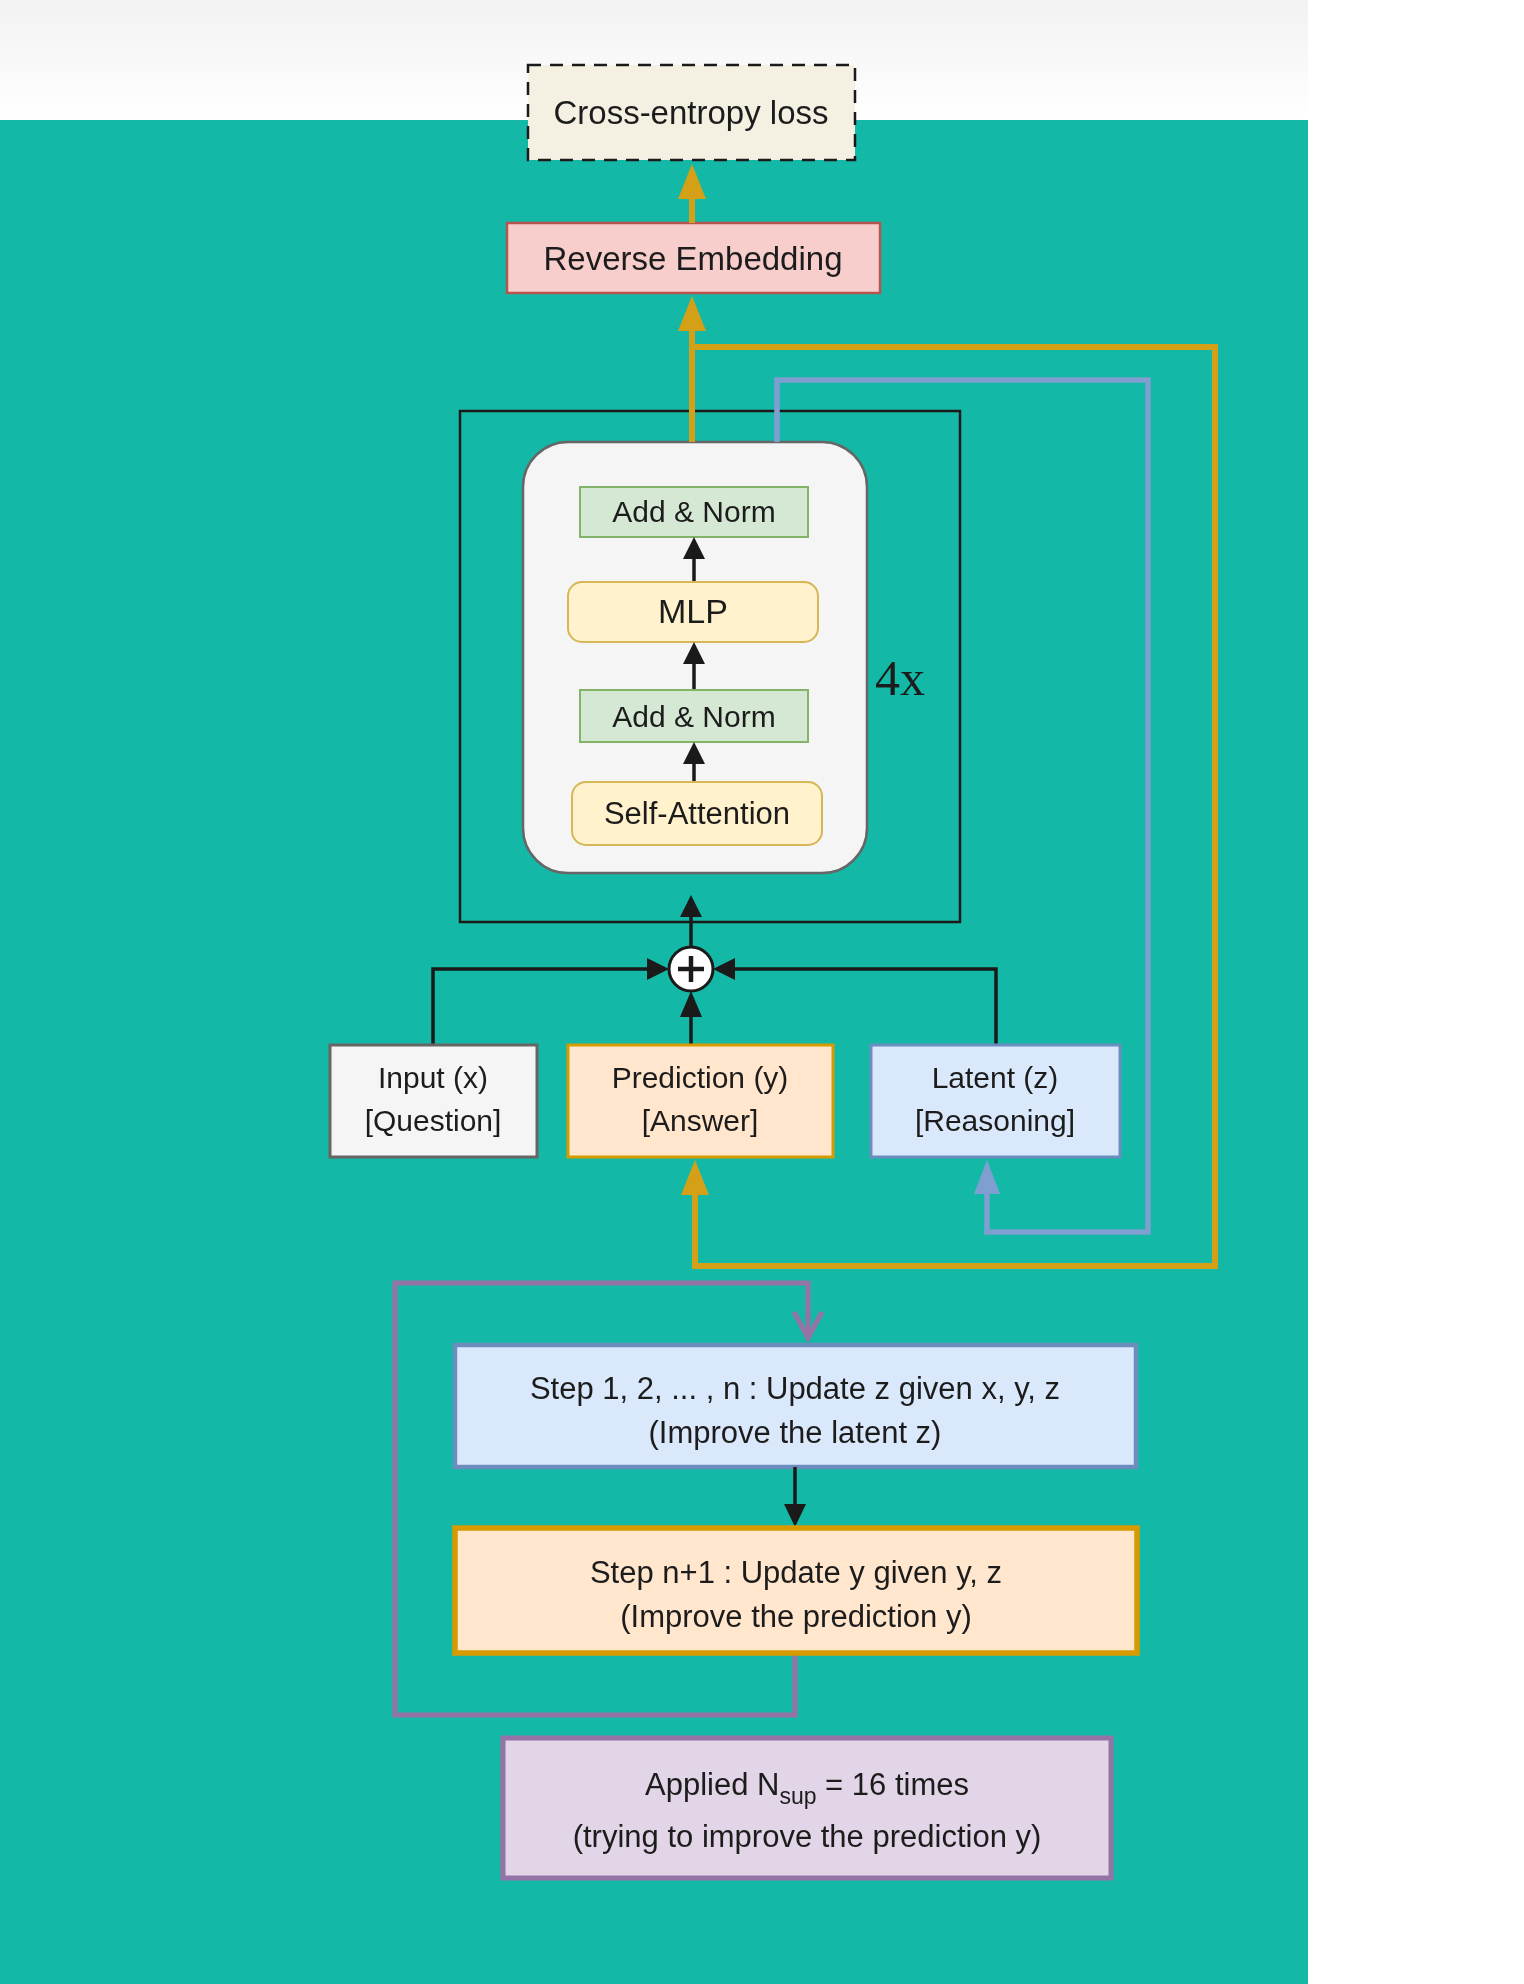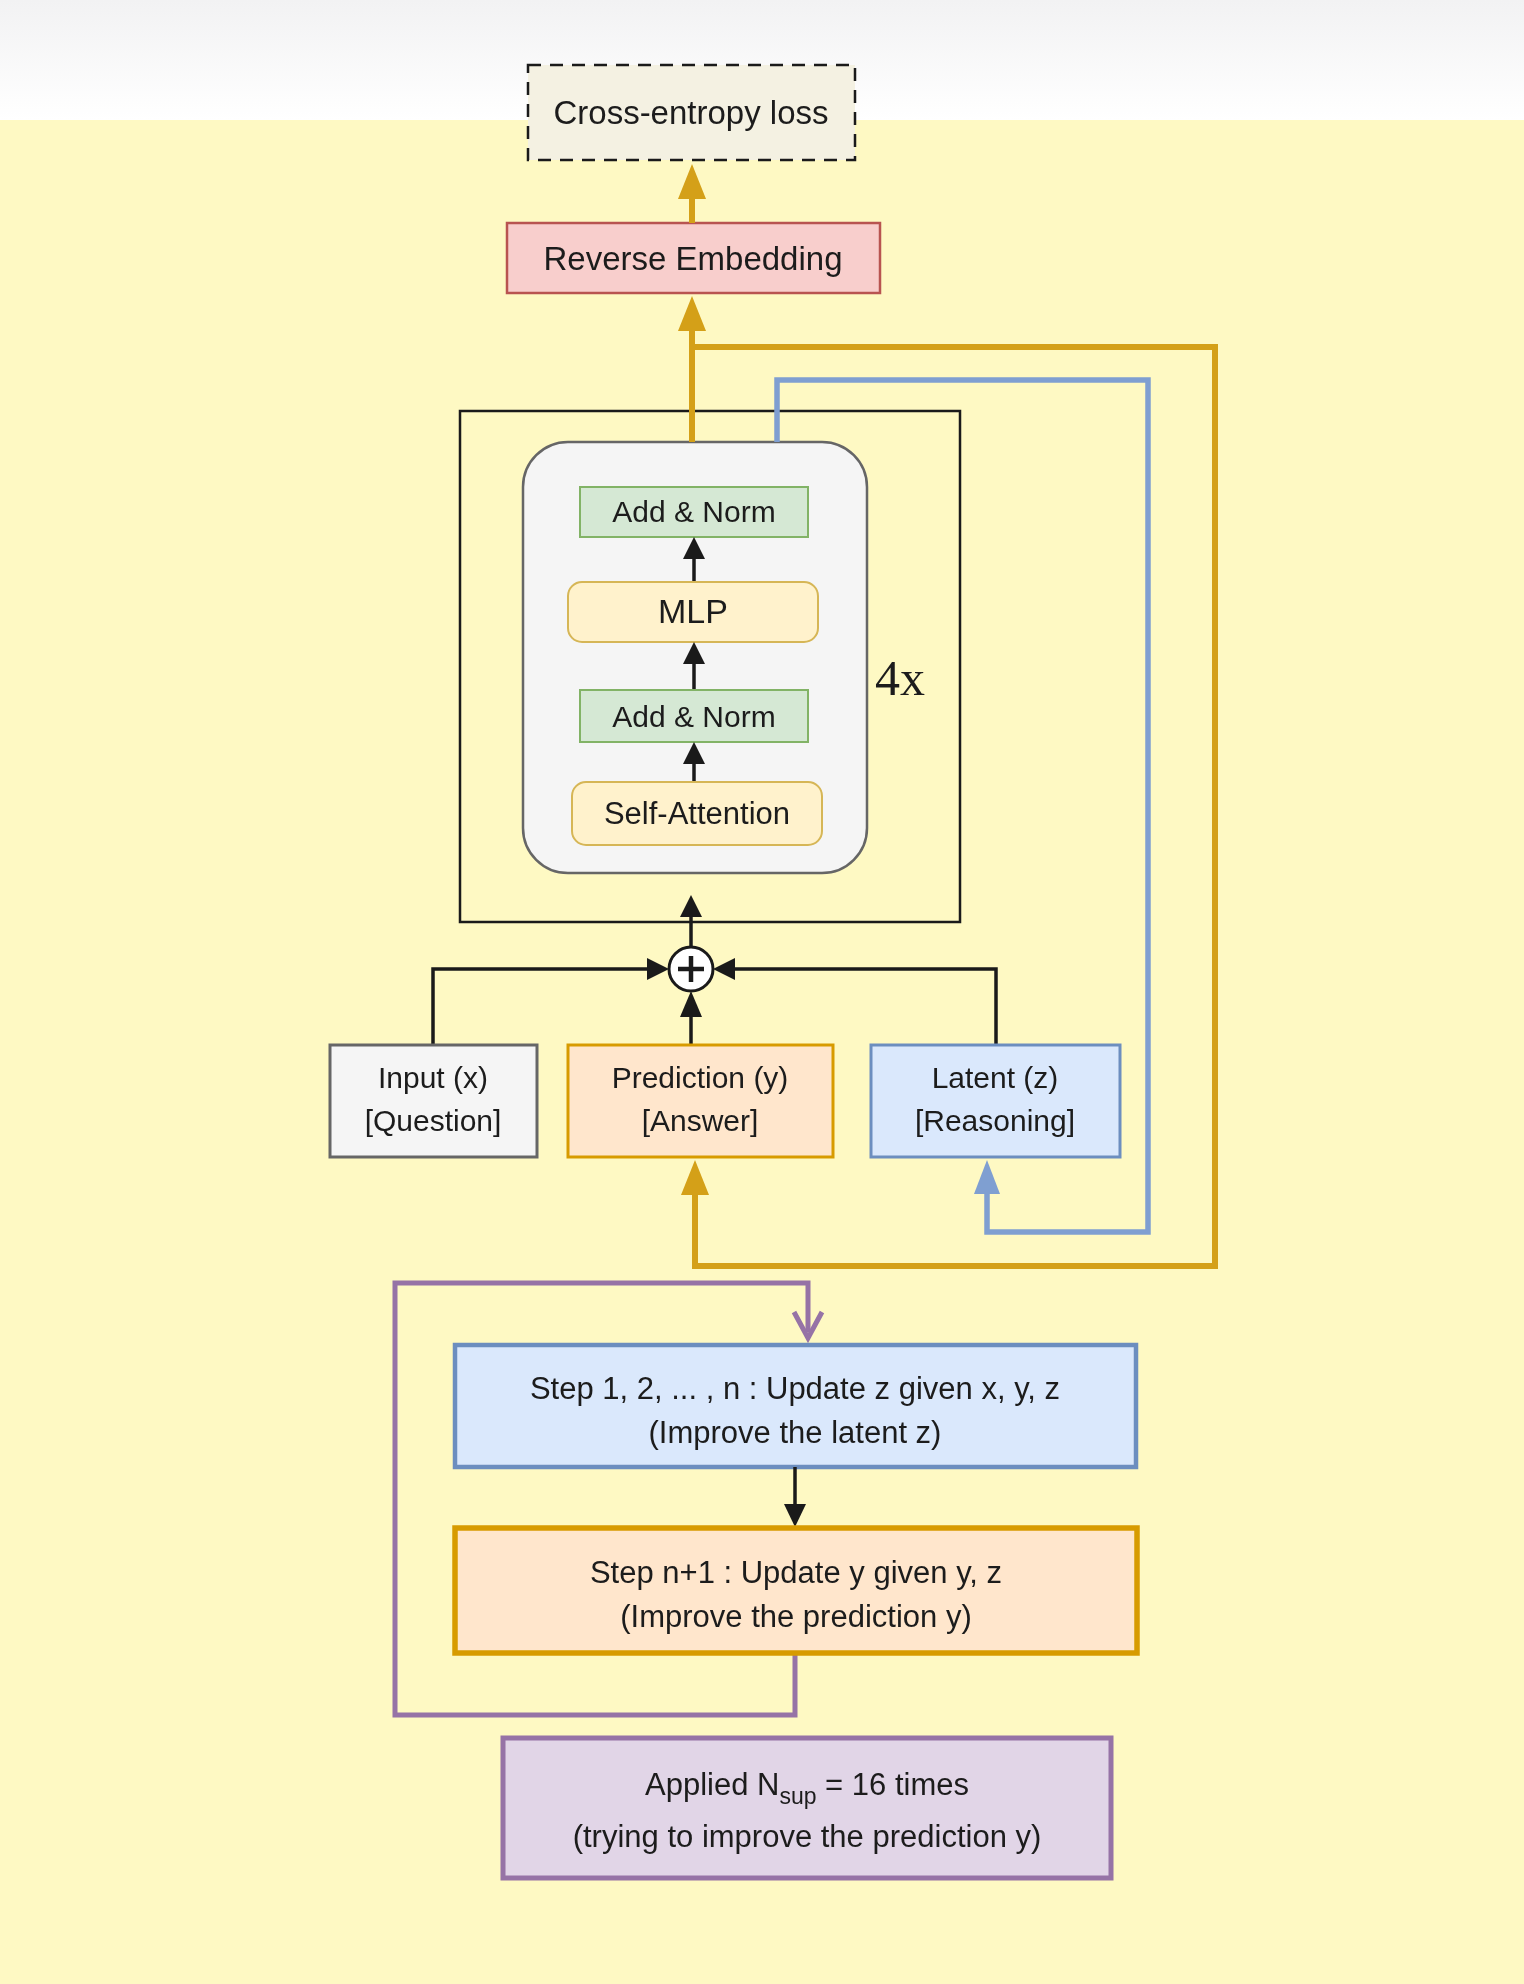--- a/index.html
+++ b/index.html
@@ -1,16 +1,16 @@
 <!DOCTYPE html>
 <html><head>
 <meta charset="utf-8">
 <style>
   html,body{margin:0;padding:0;background:#ffffff;}
-  .page{width:1524px;height:1984px;position:relative;background:#fef9c3;overflow:hidden;text-decoration:underline;}
+  .page{width:1308px;height:1984px;position:relative;background:#14b8a6;overflow:hidden;text-decoration:underline;}
   svg{display:block;}
   text{font-family:"Liberation Sans","DejaVu Sans",sans-serif;fill:#1c1c1c;}
   .t33{font-size:33px;text-anchor:middle;}
   .t31{font-size:31px;text-anchor:middle;}
   .t30{font-size:30px;text-anchor:middle;}
   .t34{font-size:34px;text-anchor:middle;}
   .serif4x{font-family:"Liberation Serif","DejaVu Serif",serif;font-size:50px;text-anchor:middle;}
   .shaft-black{stroke:#1a1a1a;stroke-width:3.5;fill:none;}
   .shaft-gold{stroke-width:6;fill:none;}
   .shaft-blue{stroke-width:5.5;fill:none;}

